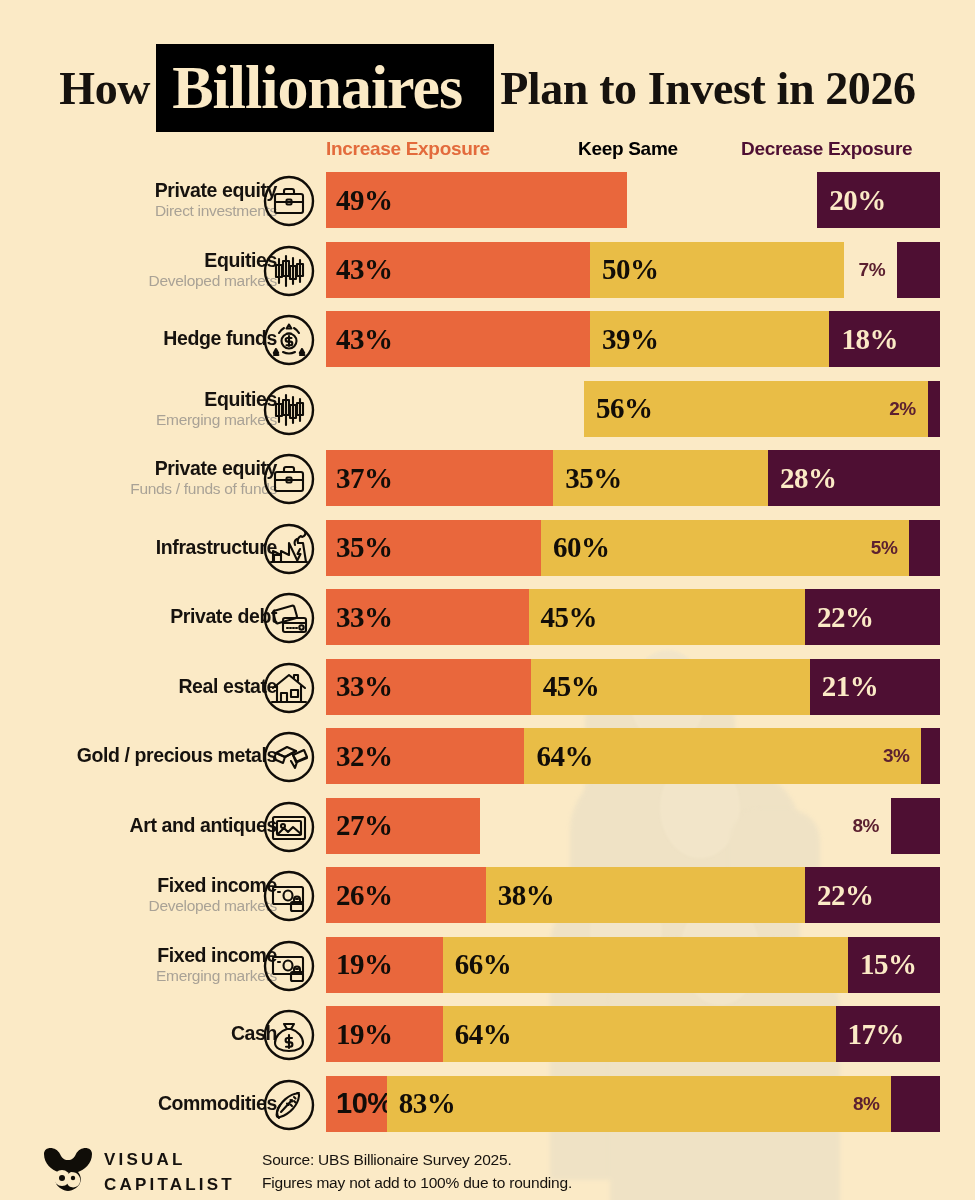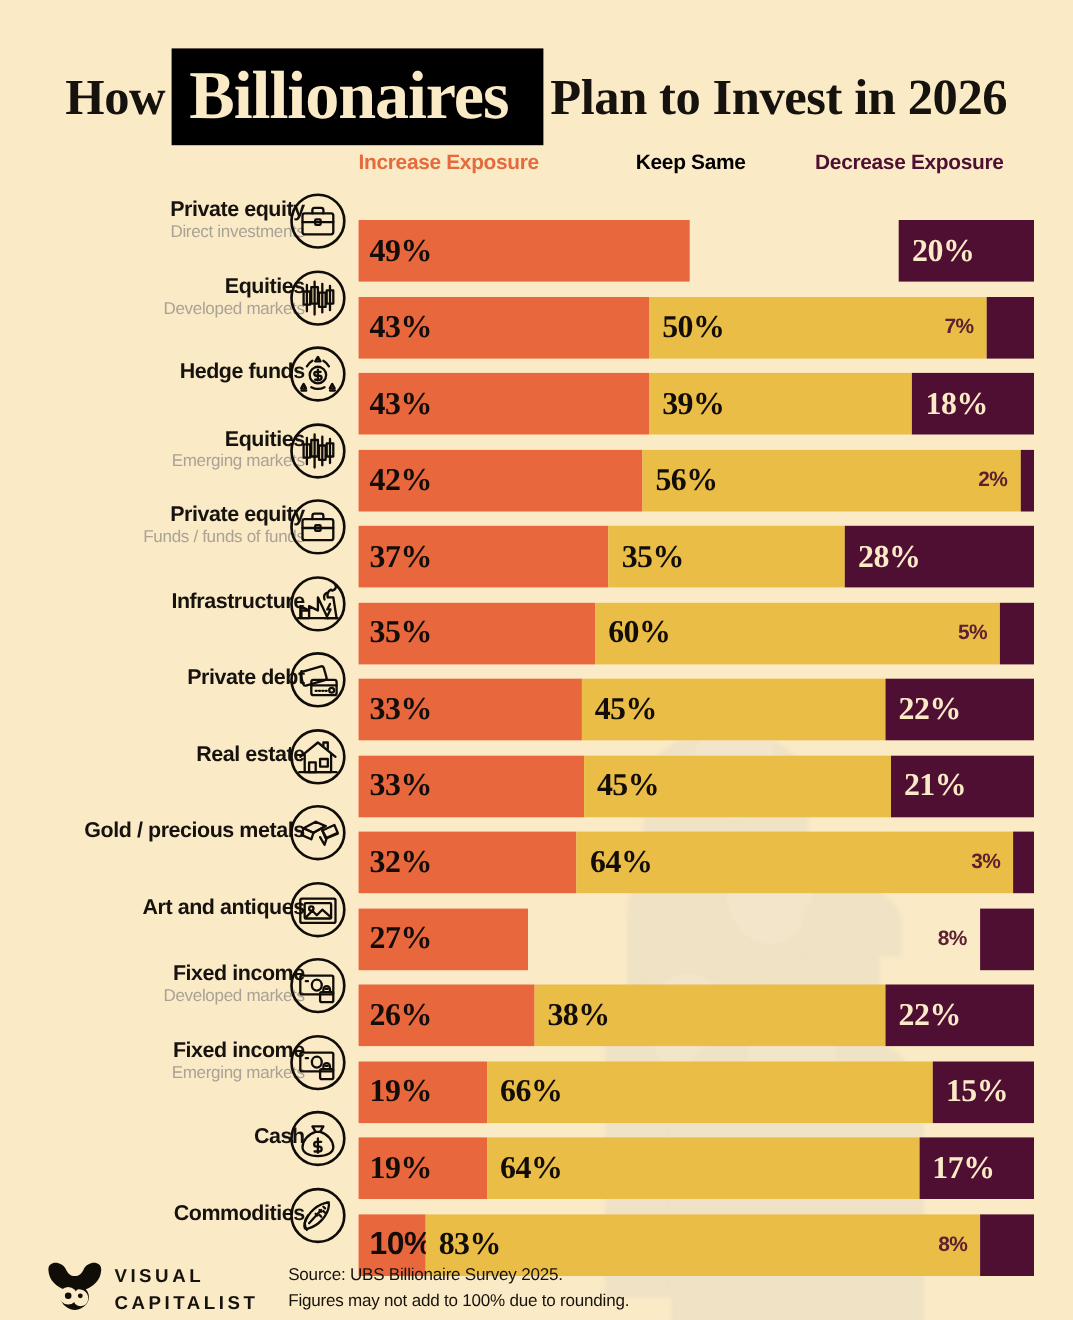--- a/index.html
+++ b/index.html
@@ -79,21 +79,21 @@
   .lab-sub{
     font-size:15.5px;color:#a9a296;line-height:1.15;
     letter-spacing:-.3px;white-space:nowrap;margin-top:1px;
   }
   .icon{
     position:absolute;left:263px;top:3px;
     width:52px;height:52px;
   }
   .icon svg{display:block;width:52px;height:52px;}
 
-  .bars{position:absolute;left:326px;top:0;height:56px;width:614px;margin-top:28px;}
+  .bars{position:absolute;left:326px;top:0;height:56px;width:614px;}
   .seg{
     position:absolute;top:0;height:56px;
     display:flex;align-items:center;
     box-sizing:border-box;
   }
   .seg.inc{background:#e9673c;}
   .seg.keep{background:#e9bd46;}
   .seg.dec{background:#4e0f33;}
   .val{
     font-family:"Liberation Serif", serif;
@@ -183,21 +183,21 @@
             <rect x="13" y="20" width="6" height="12" fill="none" stroke="#100d08" stroke-width="2.1" stroke-linecap="round" stroke-linejoin="round"></rect>
             <rect x="20" y="16" width="6" height="15" fill="none" stroke="#100d08" stroke-width="2.1" stroke-linecap="round" stroke-linejoin="round"></rect>
             <rect x="27" y="21" width="6" height="13" fill="none" stroke="#100d08" stroke-width="2.1" stroke-linecap="round" stroke-linejoin="round"></rect>
             <rect x="34" y="19" width="6" height="12" fill="none" stroke="#100d08" stroke-width="2.1" stroke-linecap="round" stroke-linejoin="round"></rect>
           </svg>
         </div>
         <div class="bars">
           <div class="seg inc" style="left:0px;width:264.02px">
             <span class="val">43%</span>
           </div>
-          <div class="seg keep" style="left:264.02px;width:307px">
+          <div class="seg keep" style="left:264.02px;width:254px">
             <span class="val">50%</span>
           </div>
           <div class="seg dec" style="left:571.02px;width:42.98000000000002px"></div>
           <span class="val small" style="position:absolute;top:0;height:56px;display:flex;align-items:center;color:#5c2030;right:54.98000000000002px;">7%</span>
         </div>
       </div>
       <div class="row" style="top:311px">
         <div class="labelwrap">
           <div class="lab-main">Hedge funds</div>
         </div>
@@ -238,23 +238,20 @@
           <svg viewBox="0 0 52 52" xmlns="http://www.w3.org/2000/svg">
             <circle cx="26" cy="26" r="24" fill="none" stroke="#100d08" stroke-width="2.4"></circle>
             <path d="M16 14v24M23 11v30M30 13v26M37 15v22" fill="none" stroke="#100d08" stroke-width="2.1" stroke-linecap="round" stroke-linejoin="round"></path>
             <rect x="13" y="20" width="6" height="12" fill="none" stroke="#100d08" stroke-width="2.1" stroke-linecap="round" stroke-linejoin="round"></rect>
             <rect x="20" y="16" width="6" height="15" fill="none" stroke="#100d08" stroke-width="2.1" stroke-linecap="round" stroke-linejoin="round"></rect>
             <rect x="27" y="21" width="6" height="13" fill="none" stroke="#100d08" stroke-width="2.1" stroke-linecap="round" stroke-linejoin="round"></rect>
             <rect x="34" y="19" width="6" height="12" fill="none" stroke="#100d08" stroke-width="2.1" stroke-linecap="round" stroke-linejoin="round"></rect>
           </svg>
         </div>
         <div class="bars">
-          <div class="seg inc" style="left:0px;width:257.88px">
-            <span class="val">42%</span>
-          </div>
           <div class="seg keep" style="left:257.88px;width:343.84px">
             <span class="val">56%</span>
           </div>
           <div class="seg dec" style="left:601.72px;width:12.28000000000003px"></div>
           <span class="val small" style="position:absolute;top:0;height:56px;display:flex;align-items:center;color:#5c2030;right:24.28000000000003px;">2%</span>
         </div>
       </div>
       <div class="row" style="top:450px">
         <div class="labelwrap">
           <div class="lab-main">Private equity</div>

